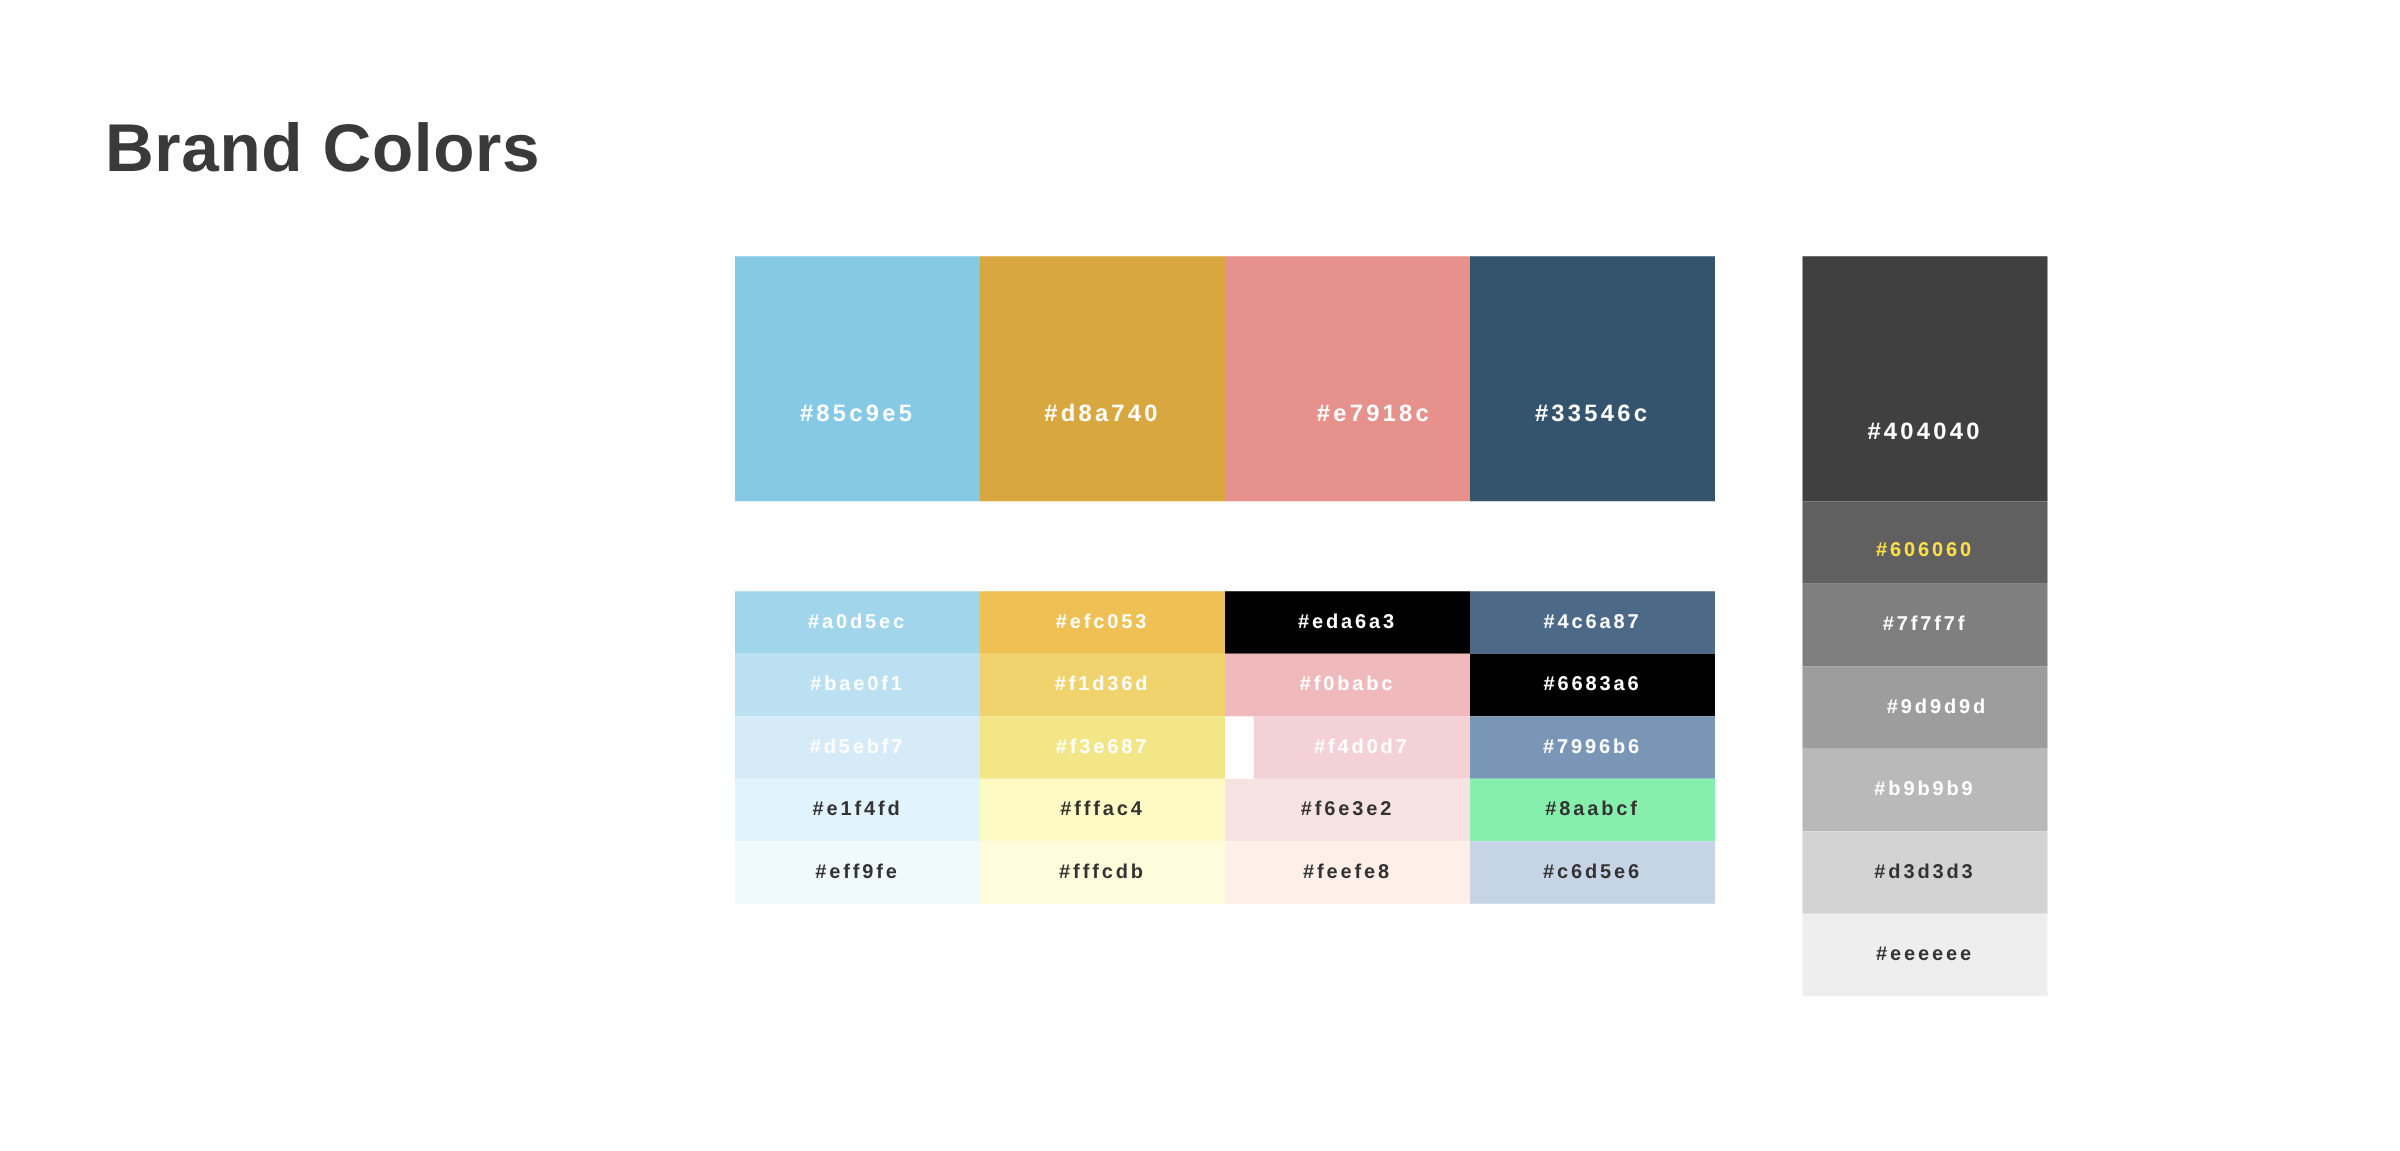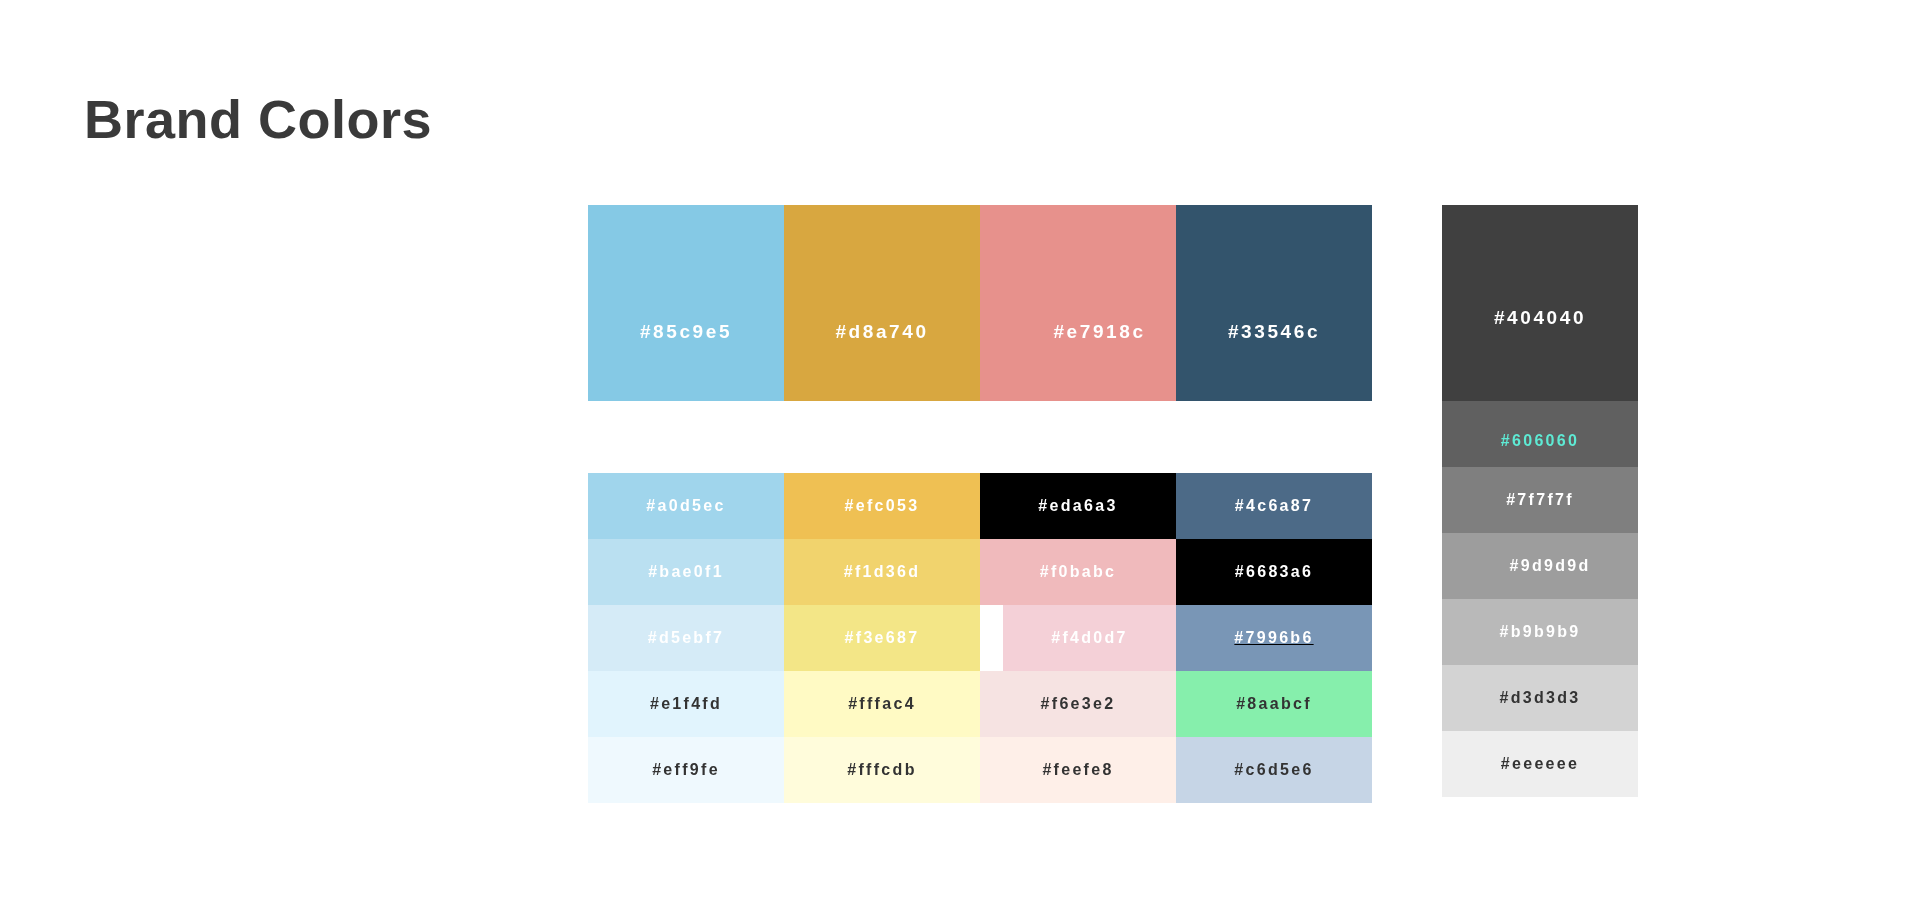--- a/index.html
+++ b/index.html
@@ -59,21 +59,21 @@
     font-weight: 700;
     letter-spacing: 2.6px;
     white-space: nowrap;
   }
 
   .tint-gap {
     height: 72px;
   }
 
   .tint-row {
-    height: 66px;
+    height: 50px;
     display: flex;
     align-items: center;
     justify-content: center;
   }
 
   .tint-label {
     font-size: 16px;
     font-weight: 700;
     letter-spacing: 2.3px;
     white-space: nowrap;
@@ -88,21 +88,21 @@
     display: flex;
     flex-direction: column;
   }
 
   .gray-head {
     height: 196px;
     display: flex;
     align-items: flex-end;
     justify-content: center;
     box-sizing: border-box;
-    padding-bottom: 72px;
+    padding-bottom: 44px;
   }
 
   .gray-head-label {
     font-size: 19px;
     font-weight: 700;
     letter-spacing: 2.6px;
     white-space: nowrap;
   }
 
   .gray-row {
@@ -192,38 +192,38 @@
       <div class="primary-swatch" style="background: rgb(51, 84, 108);">
         <span class="primary-label" style="color: rgb(255, 255, 255);">#33546c</span>
       </div>
       <div class="tint-gap"></div>
       <div class="tint-row" style="background: rgb(76, 106, 135);">
         <span class="tint-label" style="color: rgb(255, 255, 255);">#4c6a87</span>
       </div>
       <div class="tint-row" style="background: #000000;">
         <span class="tint-label" style="color: rgb(255, 255, 255);">#6683a6</span>
       </div>
-      <div class="tint-row" style="background: rgb(121, 150, 182); text-decoration: underline;">
+      <div class="tint-row" style="background: rgb(121, 150, 182);">
         <span class="tint-label" style="color: rgb(255, 255, 255);">#7996b6</span>
       </div>
       <div class="tint-row" style="background: #86efac;">
         <span class="tint-label" style="color: rgb(51, 51, 51);">#8aabcf</span>
       </div>
       <div class="tint-row" style="background: rgb(198, 213, 230);">
         <span class="tint-label" style="color: rgb(51, 51, 51);">#c6d5e6</span>
       </div>
     </div>
   </div>
 
 <div class="gray-board">
     <div class="gray-head" style="background: rgb(64, 64, 64);">
       <span class="gray-head-label" style="color: rgb(255, 255, 255);">#404040</span>
     </div>
     <div class="gray-row" style="background: rgb(96, 96, 96);">
-      <span class="gray-label" style="color: #5eead4; margin-top: 13px;">#606060</span>
+      <span class="gray-label" style="color: #fde047; margin-top: 13px;">#606060</span>
     </div>
     <div class="gray-row" style="background: rgb(127, 127, 127);">
       <span class="gray-label" style="color: rgb(255, 255, 255);">#7f7f7f</span>
     </div>
     <div class="gray-row" style="background: rgb(157, 157, 157); padding-left: 20px;">
       <span class="gray-label" style="color: rgb(255, 255, 255);">#9d9d9d</span>
     </div>
     <div class="gray-row" style="background: rgb(185, 185, 185);">
       <span class="gray-label" style="color: rgb(255, 255, 255);">#b9b9b9</span>
     </div>

